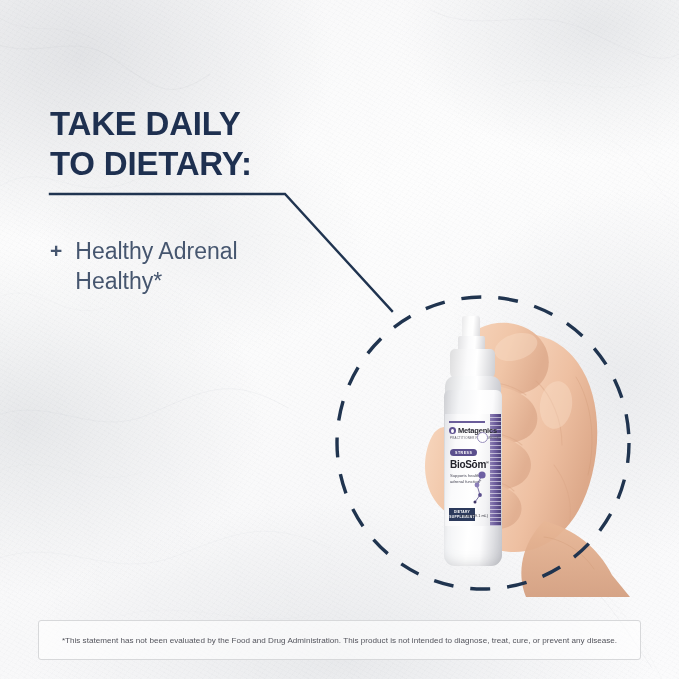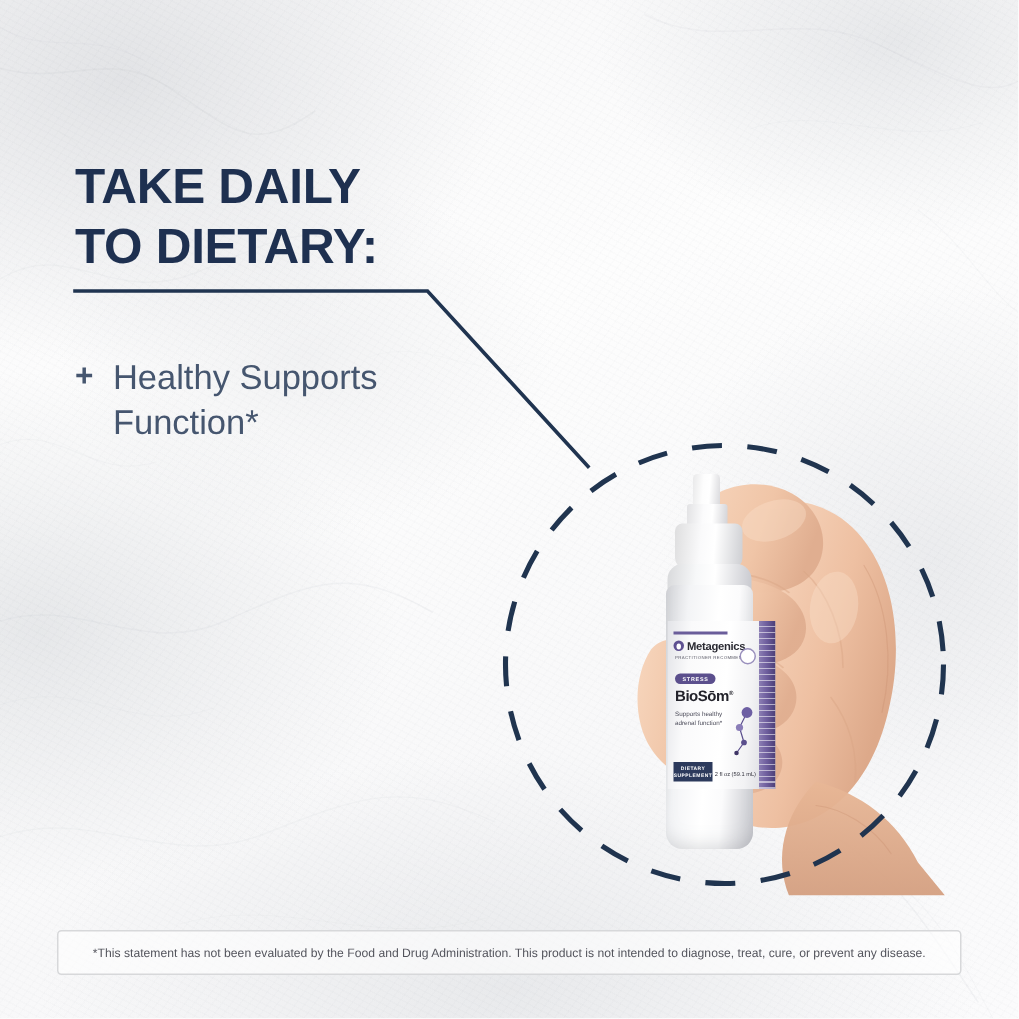--- a/index.html
+++ b/index.html
@@ -168,21 +168,21 @@
     background: linear-gradient(95deg, #d2d3d7 0%, #f3f4f6 22%, #ffffff 50%, #fbfbfc 68%, #c5c6cc 100%);
     border-radius: 6px 6px 11px 11px;
     box-shadow: inset 0 -8px 14px -8px rgba(120,122,130,0.35);
   }
 
   
   .label {
     position: absolute;
     left: 7px;
     top: 98px;
-    width: 72px;
+    width: 56px;
     height: 112px;
     overflow: hidden;
   }
   .label-face {
     position: absolute;
     inset: 0;
     background: linear-gradient(95deg, #e3e4e8 0%, #fafafb 20%, #ffffff 52%, #f2f2f4 74%, #cfd0d6 100%);
   }
   .label-purple-edge {
     position: absolute;
@@ -335,21 +335,21 @@
     height: 679px;
     pointer-events: none;
   }
 
   
   .disclaimer {
     position: absolute;
     left: 38px;
     top: 620px;
     width: 603px;
-    height: 30px;
+    height: 40px;
     box-sizing: border-box;
     border: 1px solid #d7d8da;
     border-radius: 3px;
     background: rgba(255,255,255,0.6);
     display: flex;
     align-items: center;
     justify-content: center;
   }
   .disclaimer-text {
     font-size: 8.1px;
@@ -387,21 +387,21 @@
 
   <h1 class="headline">TAKE DAILY
 TO DIETARY:</h1>
 
   <svg class="leader-svg" viewBox="0 0 679 679">
     <path d="M50 194 L285 194 L392 311" fill="none" stroke="#203450" stroke-width="2.4" stroke-linecap="square" stroke-linejoin="miter"></path>
   </svg>
 
   <div class="benefit">
     <span class="benefit-plus">+</span>
-    <span class="benefit-text">Healthy Supports Function*</span>
+    <span class="benefit-text">Healthy Adrenal Healthy*</span>
   </div>
 
   <div class="photo-zone">
 
     <svg class="hand-svg" viewBox="0 0 312 312">
       <defs>
         <linearGradient id="skinA" x1="0" y1="0" x2="1" y2="0.5">
           <stop offset="0%" stop-color="#f2c7ab"></stop>
           <stop offset="35%" stop-color="#f6d3ba"></stop>
           <stop offset="70%" stop-color="#eec0a2"></stop>

